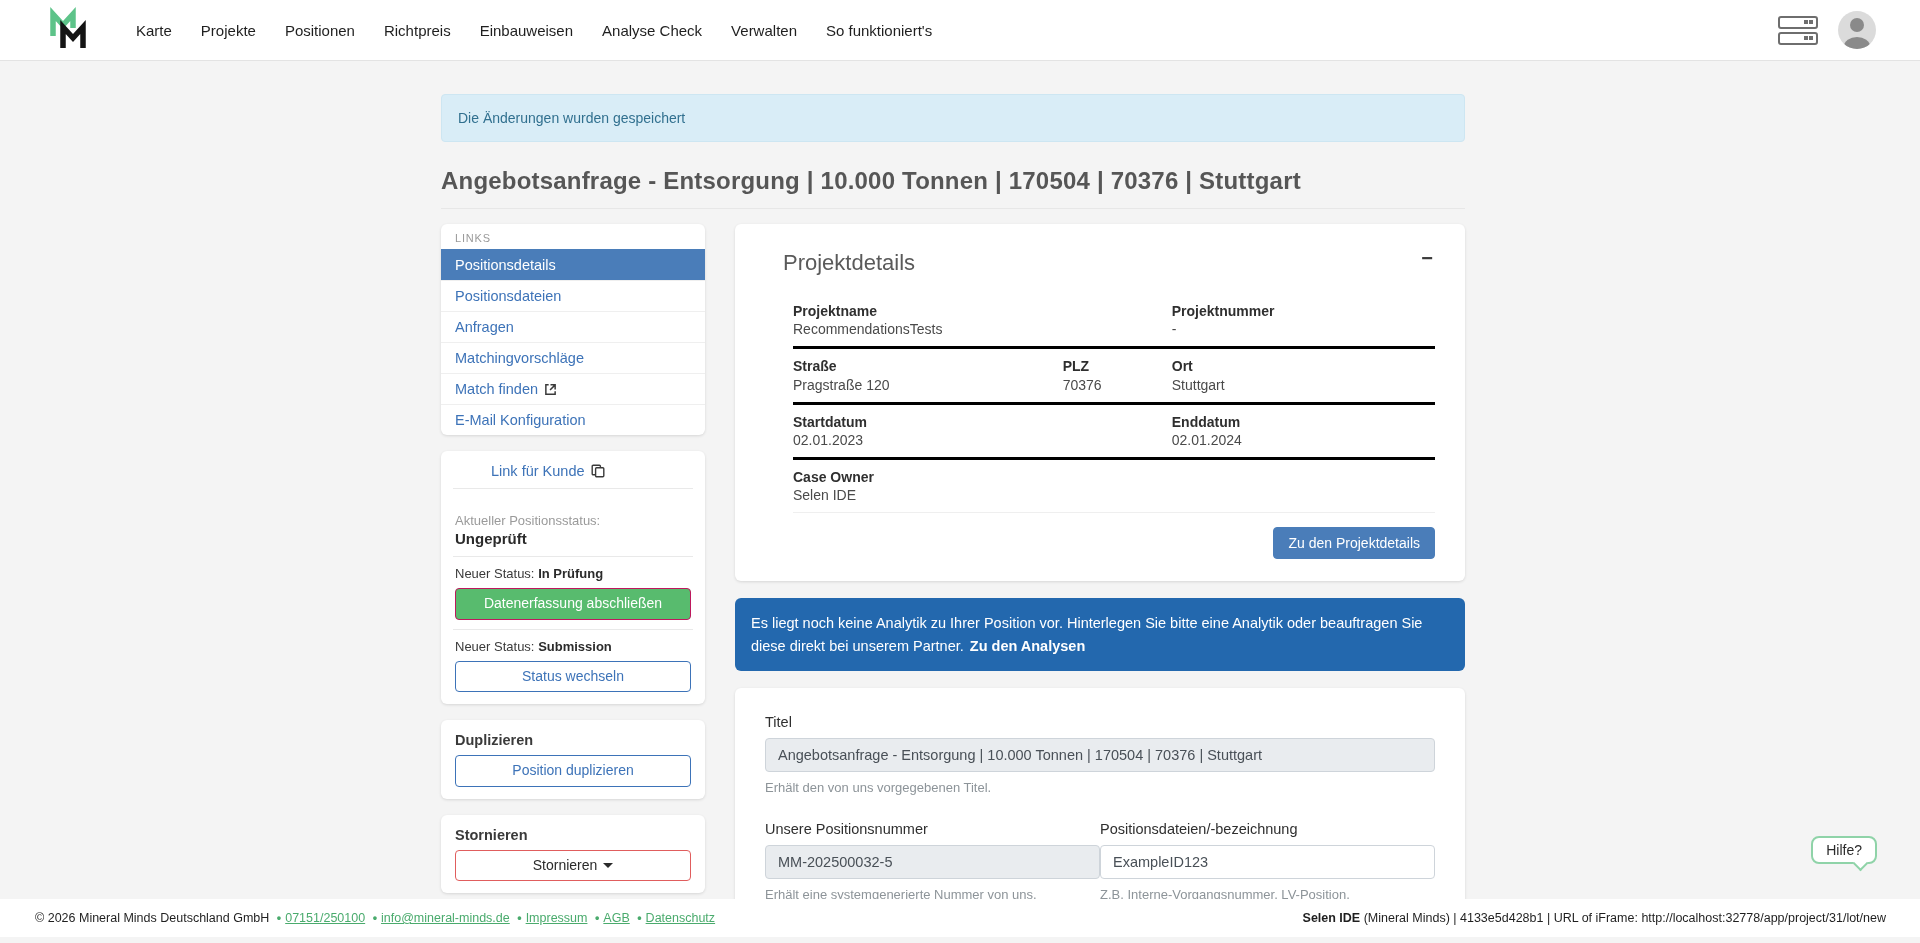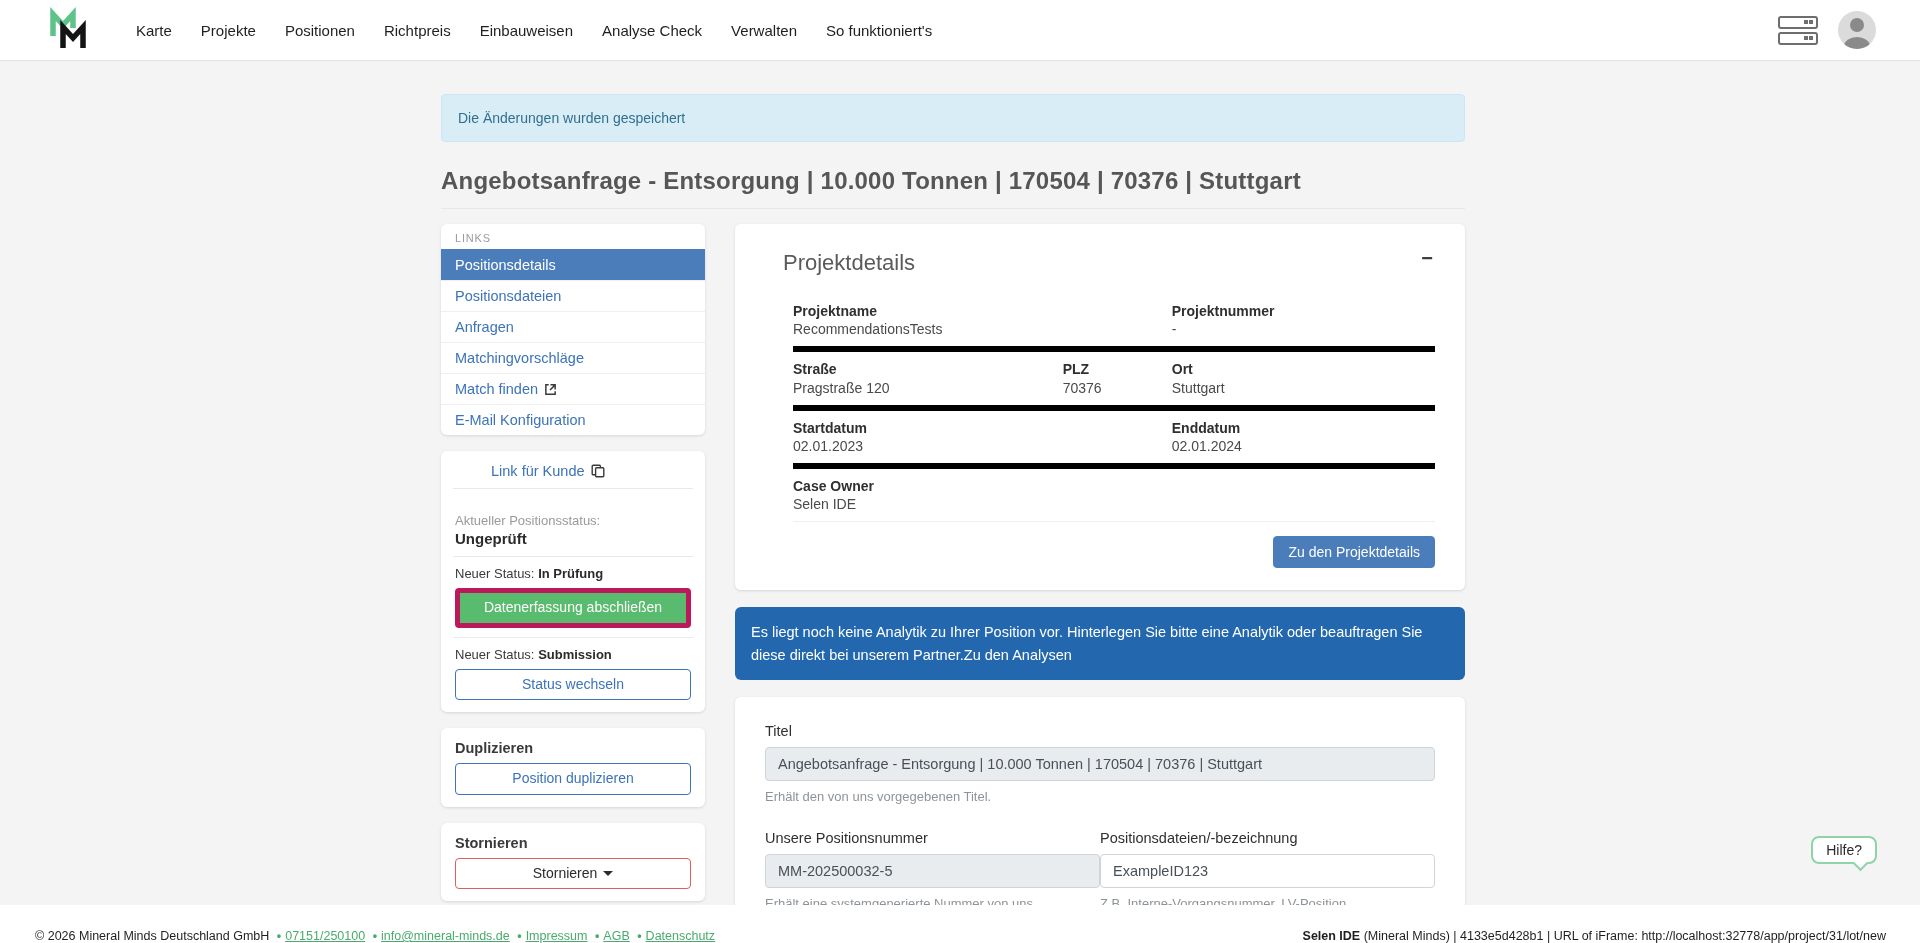--- a/index.html
+++ b/index.html
@@ -49,61 +49,61 @@
   .status-card { margin-bottom:16px; padding:12px 14px; }
   .kunde-link { font-size:14.5px; font-weight:500; color:#3d73b8; cursor:pointer; display:flex; align-items:center; gap:6px;margin-left:36px; }
   .copy-icon { width:14px; height:14px; display:inline-block; }
   .divider { height:1px; background:#e9e9e9; margin:9px -2px; }
   .muted-label { font-size:13px; color:#9a9a9a;margin-top:24px; }
   .status-current { font-size:15px; font-weight:bold; color:#2b2b2b; margin-top:2px; }
   .new-status { font-size:13px; color:#3a3a3a; }
   .new-status b { color:#2b2b2b; }
   .btn { display:block; width:100%; text-align:center; border-radius:4px; font-size:14px;
     font-family:inherit; cursor:pointer; padding:6px 10px; line-height:1.25; }
-  .btn-green { margin-top:7px; background:#58bb6e; border:5px solid #be185d; color:#ffffff; }
+  .btn-green { margin-top:7px; background:#58bb6e; border:1px solid #be185d; color:#ffffff; }
   .btn-outline-blue { margin-top:7px; background:#ffffff; border:1.5px solid #3d73b8; color:#3d73b8; }
   .btn-outline-red { margin-top:7px; background:#ffffff; border:1.5px solid #e05d5d; color:#2b2b2b; font-weight:500; }
   .caret-down { display:inline-block; width:0; height:0; margin-left:6px; vertical-align:middle;
     border-left:5px solid transparent; border-right:5px solid transparent; border-top:5px solid #2b2b2b; }
 
   .small-card { margin-bottom:16px; padding:12px 14px; }
   .small-card-title { font-size:14.5px; font-weight:bold; color:#3a3a3a; }
 
   
   .project-card { padding:26px 30px 22px; position:relative; }
   .project-title { font-size:22px; color:#5a5a5a; margin-left:18px; }
   .collapse-btn { position:absolute; top:24px; right:32px; font-size:20px; font-weight:bold;
     color:#3a3a3a; cursor:pointer; line-height:1; }
   .pd-grid { margin-left:28px; margin-top:18px; }
-  .pd-row { display:grid; grid-template-columns:42% 17% 41%; padding:7px 0 9px; border-top:6px solid #000000; }
+  .pd-row { display:grid; grid-template-columns:42% 17% 41%; padding:7px 0 9px; border-top:3px solid #000000; }
   .pd-row:first-child { border-top:none; }
   .pd-label { font-size:14px; font-weight:bold; color:#2f2f2f; line-height:1.45; }
   .pd-value { font-size:14px; color:#4a4a4a; }
   .pd-footer { border-top:1px solid #efefef; margin-top:0; padding-top:14px; display:flex; justify-content:flex-end; }
   .btn-blue { background:#4a7db9; border:1px solid #4a7db9; color:#ffffff; font-size:14px;
     border-radius:4px; padding:7px 14px; cursor:pointer; font-family:inherit;margin-left:16px; }
 
   
   .analytics-banner { margin-top:17px; background:#2368ae; border-radius:6px; padding:14px 16px;
     color:#ffffff; font-size:14.5px; line-height:1.55; }
-  .analytics-banner a { color:#ffffff; font-weight:normal; text-decoration:none; cursor:pointer; }
+  .analytics-banner a { color:#ffffff; font-weight:bold; text-decoration:none; margin-left:6px; cursor:pointer; }
 
   
   .form-card { margin-top:17px; padding:26px 30px 30px; border-bottom-left-radius:0; border-bottom-right-radius:0; }
   .form-label { font-size:14.5px; color:#2f2f2f; margin-bottom:8px; }
   .form-input { width:100%; height:34px; border:1px solid #ced4da; border-radius:4px;
     font-size:14.5px; font-family:inherit; color:#495057; padding:0 12px; background:#ffffff; }
   .form-input:disabled { background:#e9ecef; color:#495057; }
   .form-help { font-size:13px; color:#8d9499; margin-top:8px; }
   .form-cols { display:flex; margin-top:26px; }
   .form-col { flex:1; }
 
   
-  .footer { position:fixed; bottom:0; left:0; width:1920px; height:38px; background:#ffffff;
-    display:flex; align-items:flex-end; font-size:12.5px; z-index:60; }
+  .footer { position:fixed; bottom:6px; left:0; width:1920px; height:38px; background:#ffffff;
+    display:flex; align-items:center; font-size:12.5px; z-index:60; }
   .footer-left { margin-left:35px; color:#1f1f1f; }
   .footer-left a { color:#4aab6d; text-decoration:underline; cursor:pointer; }
   .footer-sep { color:#4aab6d; margin:0 4px; font-weight:bold; }
   .footer-right { margin-left:auto; margin-right:34px; color:#1f1f1f; }
   .footer-right b { font-weight:bold; }
 
   
   .help-bubble { position:fixed; right:43px; bottom:79px; background:#ffffff; border:2px solid #8fd3a8;
     border-radius:8px; padding:4px 13px; font-size:14px; color:#2b2b2b; cursor:pointer; z-index:70;margin-left:36px; }
   .help-tail { position:absolute; bottom:-7px; right:9px; width:11px; height:11px; background:#ffffff;

